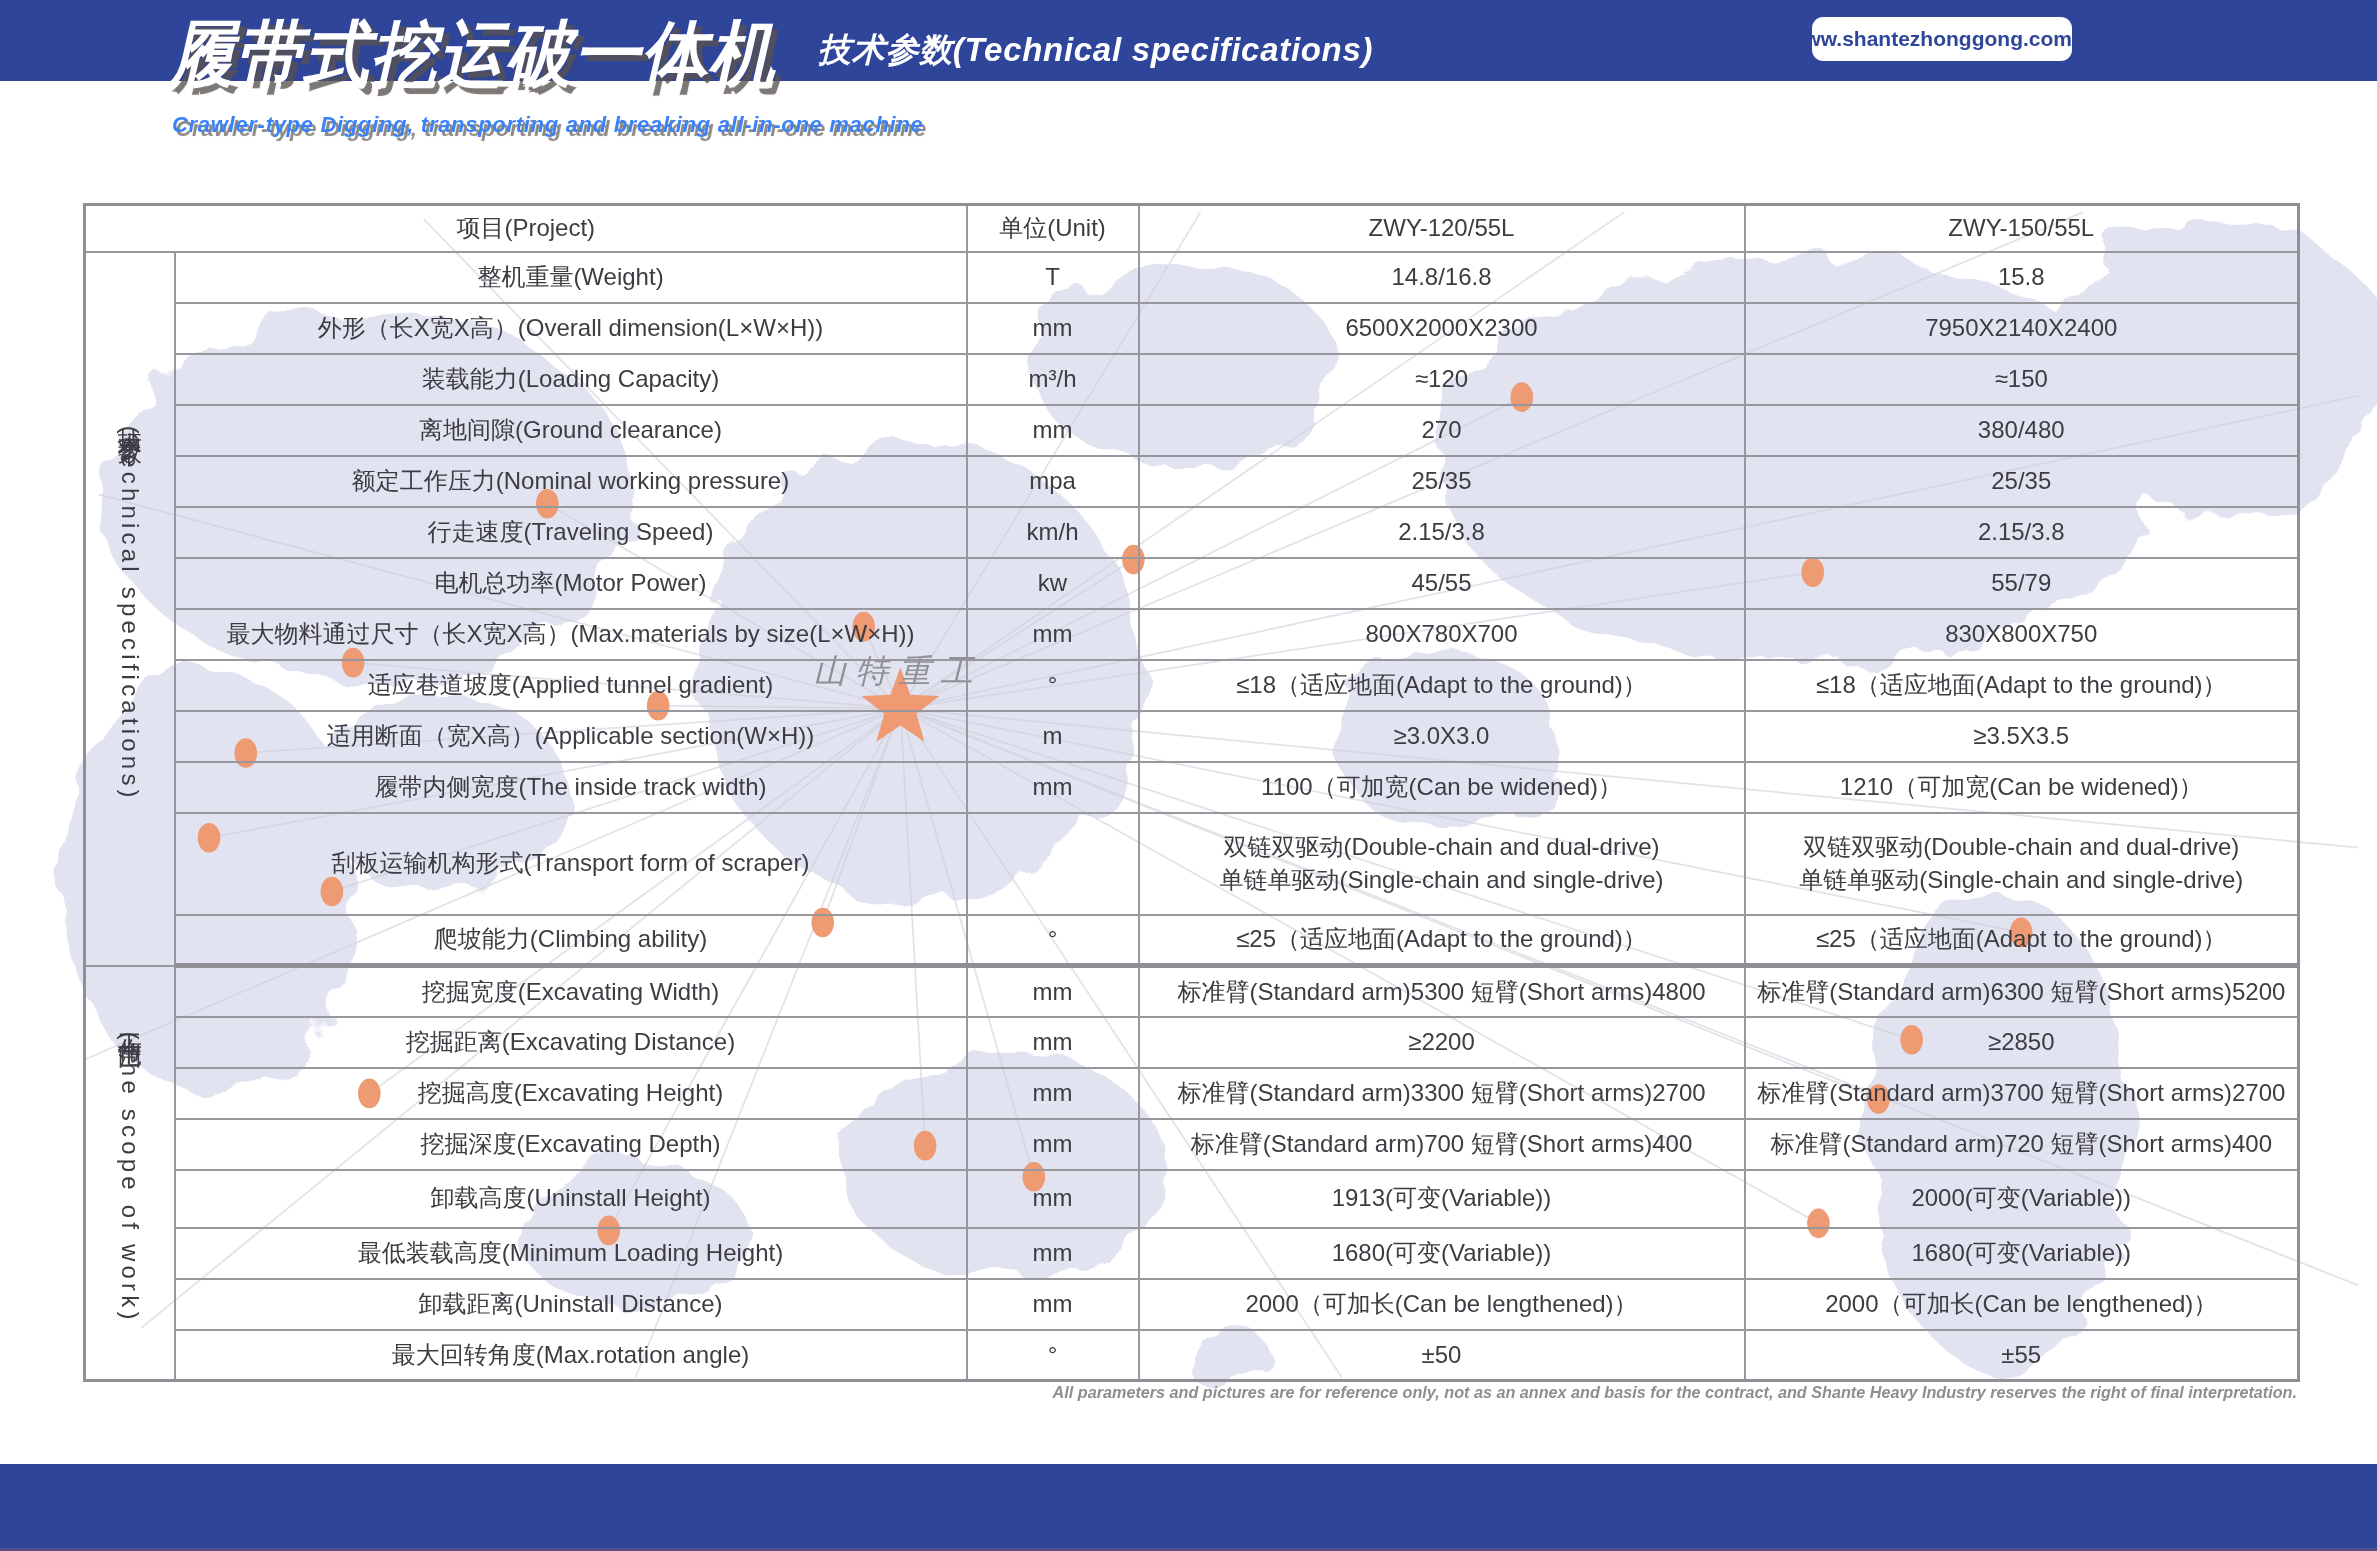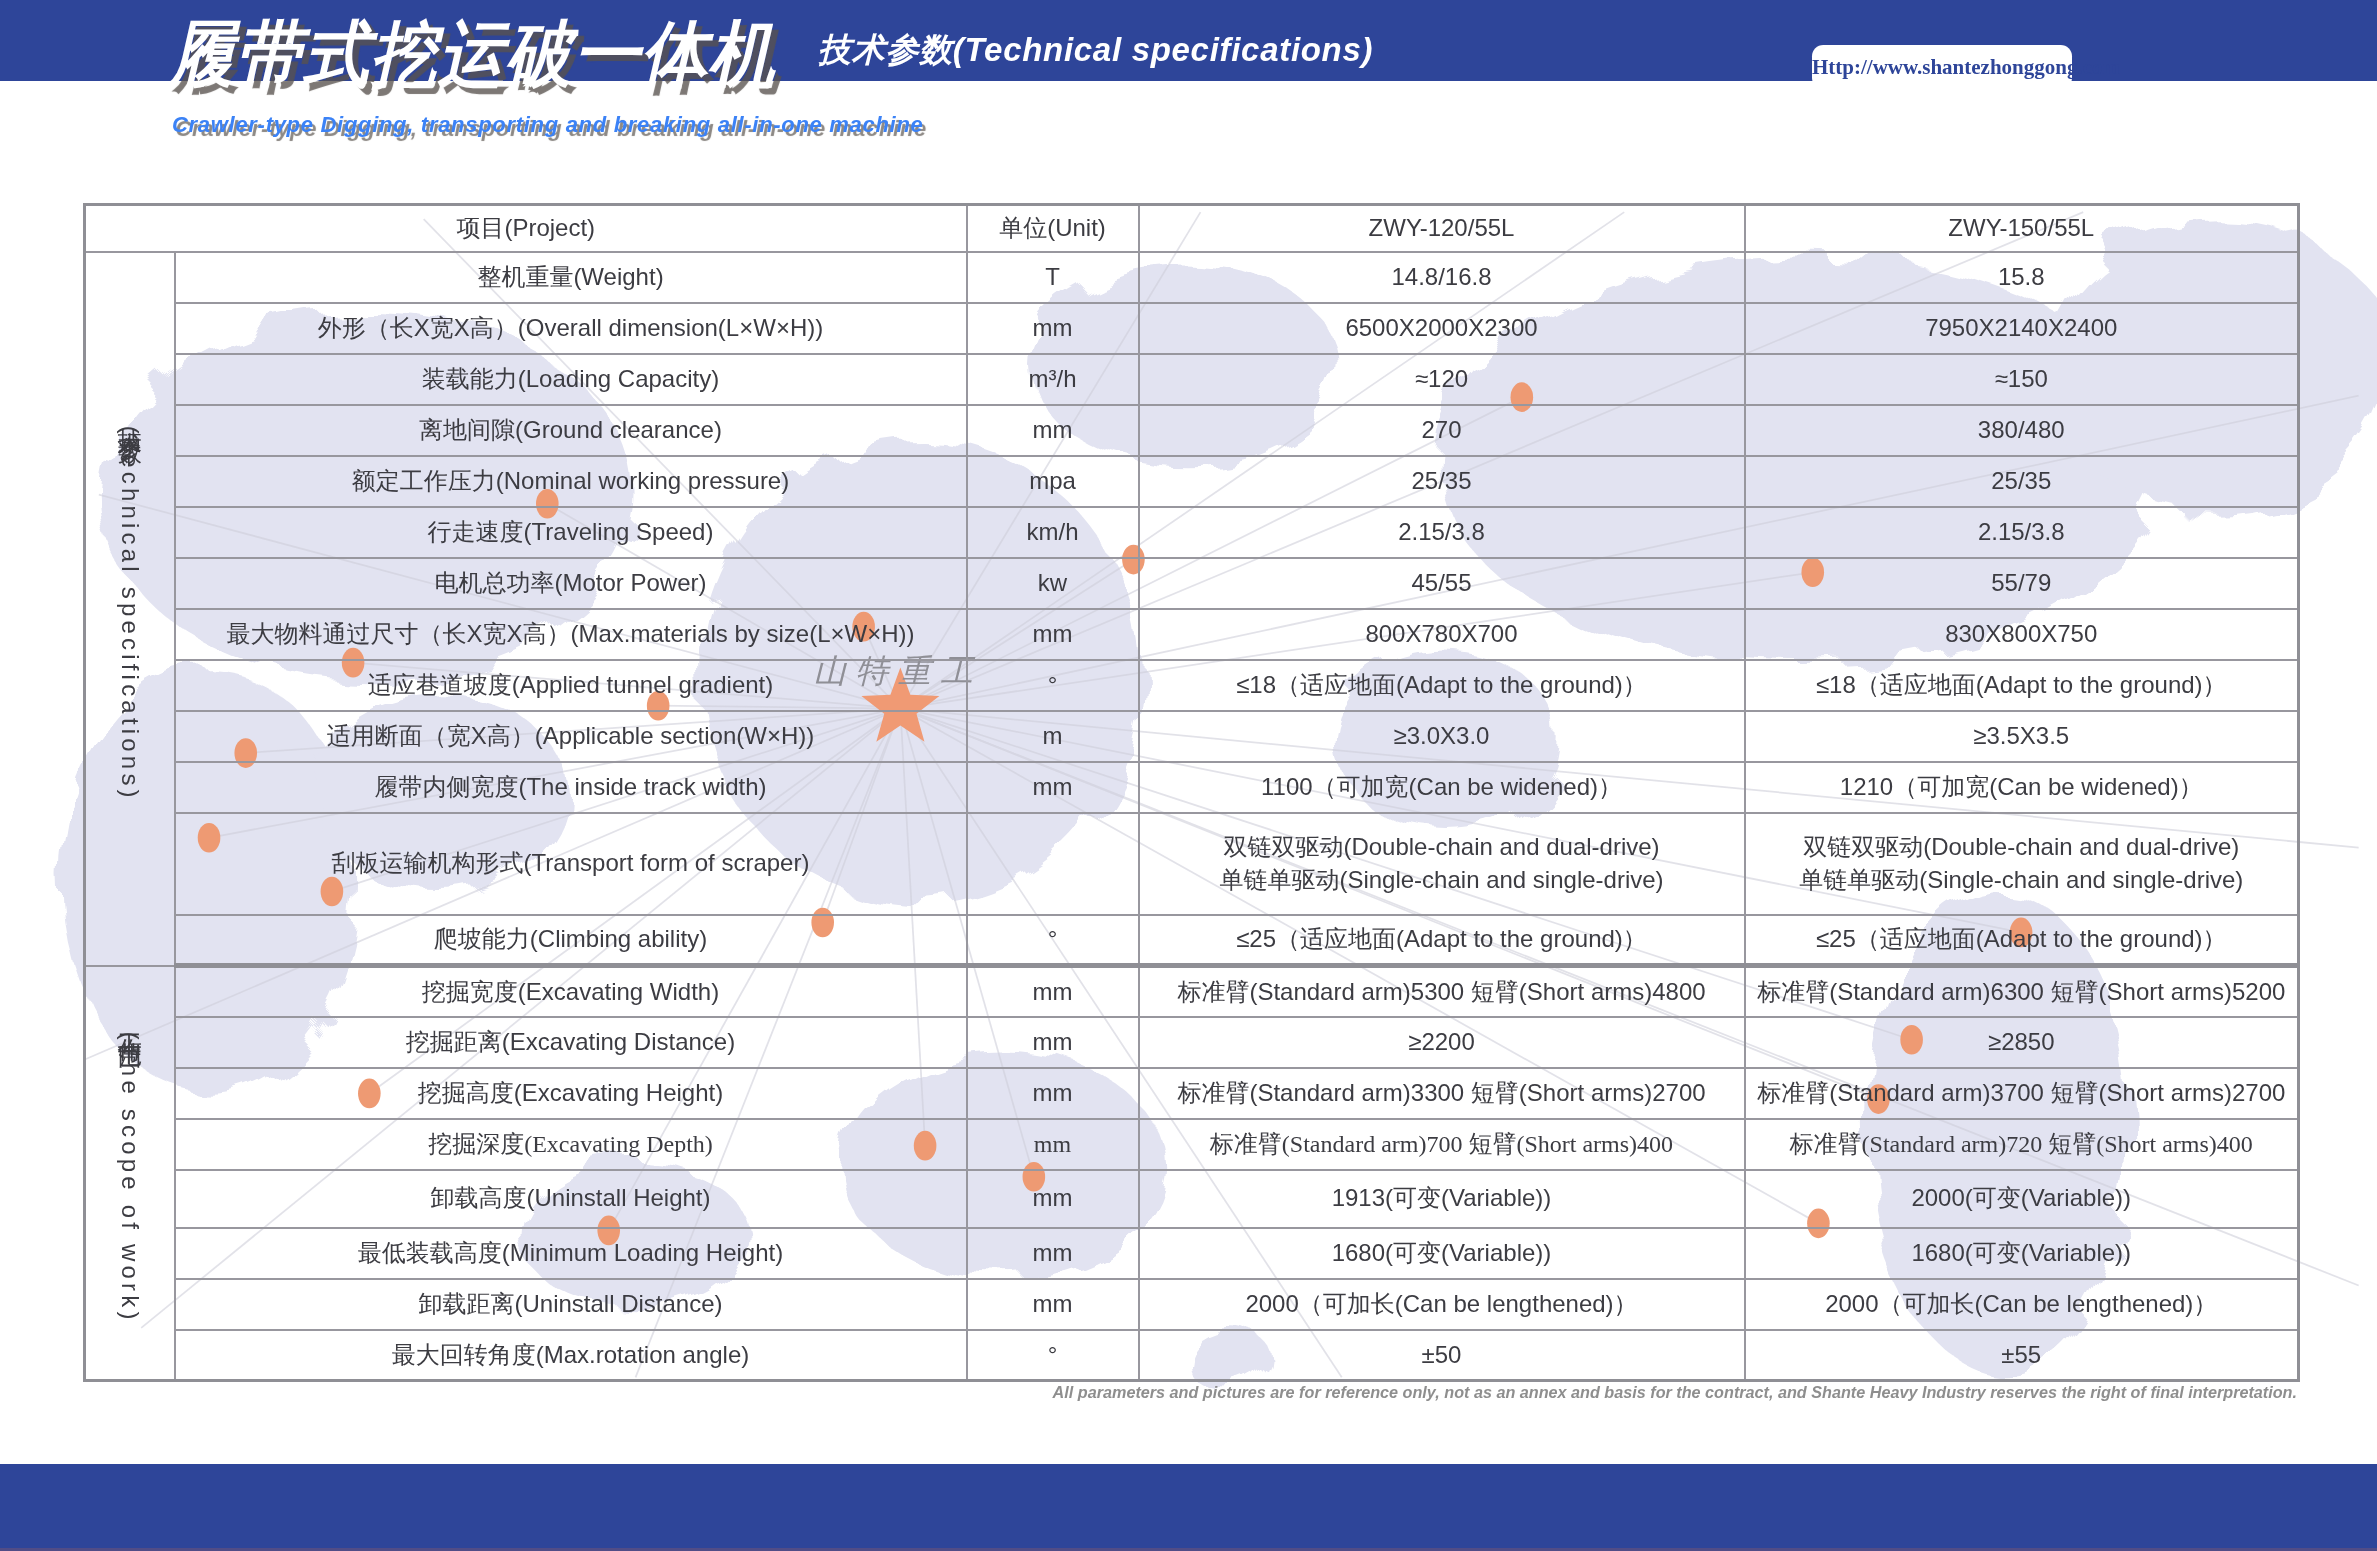--- a/index.html
+++ b/index.html
@@ -19,24 +19,23 @@
     position:absolute;left:172px;top:112px;z-index:6;white-space:nowrap;
     font-size:22px;font-weight:bold;font-style:italic;color:#3b82f6;
     text-shadow:3.5px 3.5px 0.7px rgba(120,115,110,.85);letter-spacing:0.7px;
   }
   .section-title{
     position:absolute;left:818px;top:28px;z-index:6;white-space:nowrap;
     font-size:33px;font-weight:bold;font-style:italic;color:#ffffff;letter-spacing:0.7px;
   }
   .url-box{
     position:absolute;left:1812px;top:17px;width:260px;height:44px;z-index:6;
-    background:#ffffff;border-radius:11.3px;display:flex;align-items:center;justify-content:flex-start;
-    font-family:Liberation Serif, serif;font-size:21px;font-weight:bold;color:#2e4599;
+    background:#ffffff;border-radius:11.3px;display:flex;align-items:center;justify-content:flex-end;
+    font-family:Liberation Sans, sans-serif;font-size:21px;font-weight:bold;color:#2e4599;
     white-space:nowrap;
-    margin-top:28px;
   }
   
   .decor{position:absolute;left:0;top:0;width:2377px;height:1552px;z-index:1;}
   
   table.spec{
     position:absolute;left:83px;top:203px;width:2215px;z-index:3;
     border-collapse:collapse;table-layout:fixed;background:transparent;
     color:#3c3c42;
   }
   table.spec td{
@@ -256,21 +255,21 @@
         <td class="val">mm</td>
         <td class="val">≥2200</td>
         <td class="val">≥2850</td>
       </tr>
       <tr style="height: 51px;">
         <td class="val">挖掘高度(Excavating Height)</td>
         <td class="val">mm</td>
         <td class="val">标准臂(Standard arm)3300 短臂(Short arms)2700</td>
         <td class="val">标准臂(Standard arm)3700 短臂(Short arms)2700</td>
       </tr>
-      <tr style="height: 51px; font-family: Liberation Serif, serif;">
+      <tr style="height: 51px;">
         <td class="val">挖掘深度(Excavating Depth)</td>
         <td class="val">mm</td>
         <td class="val">标准臂(Standard arm)700 短臂(Short arms)400</td>
         <td class="val">标准臂(Standard arm)720 短臂(Short arms)400</td>
       </tr>
       <tr style="height: 58px;">
         <td class="val">卸载高度(Uninstall Height)</td>
         <td class="val">mm</td>
         <td class="val">1913(可变(Variable))</td>
         <td class="val">2000(可变(Variable))</td>

